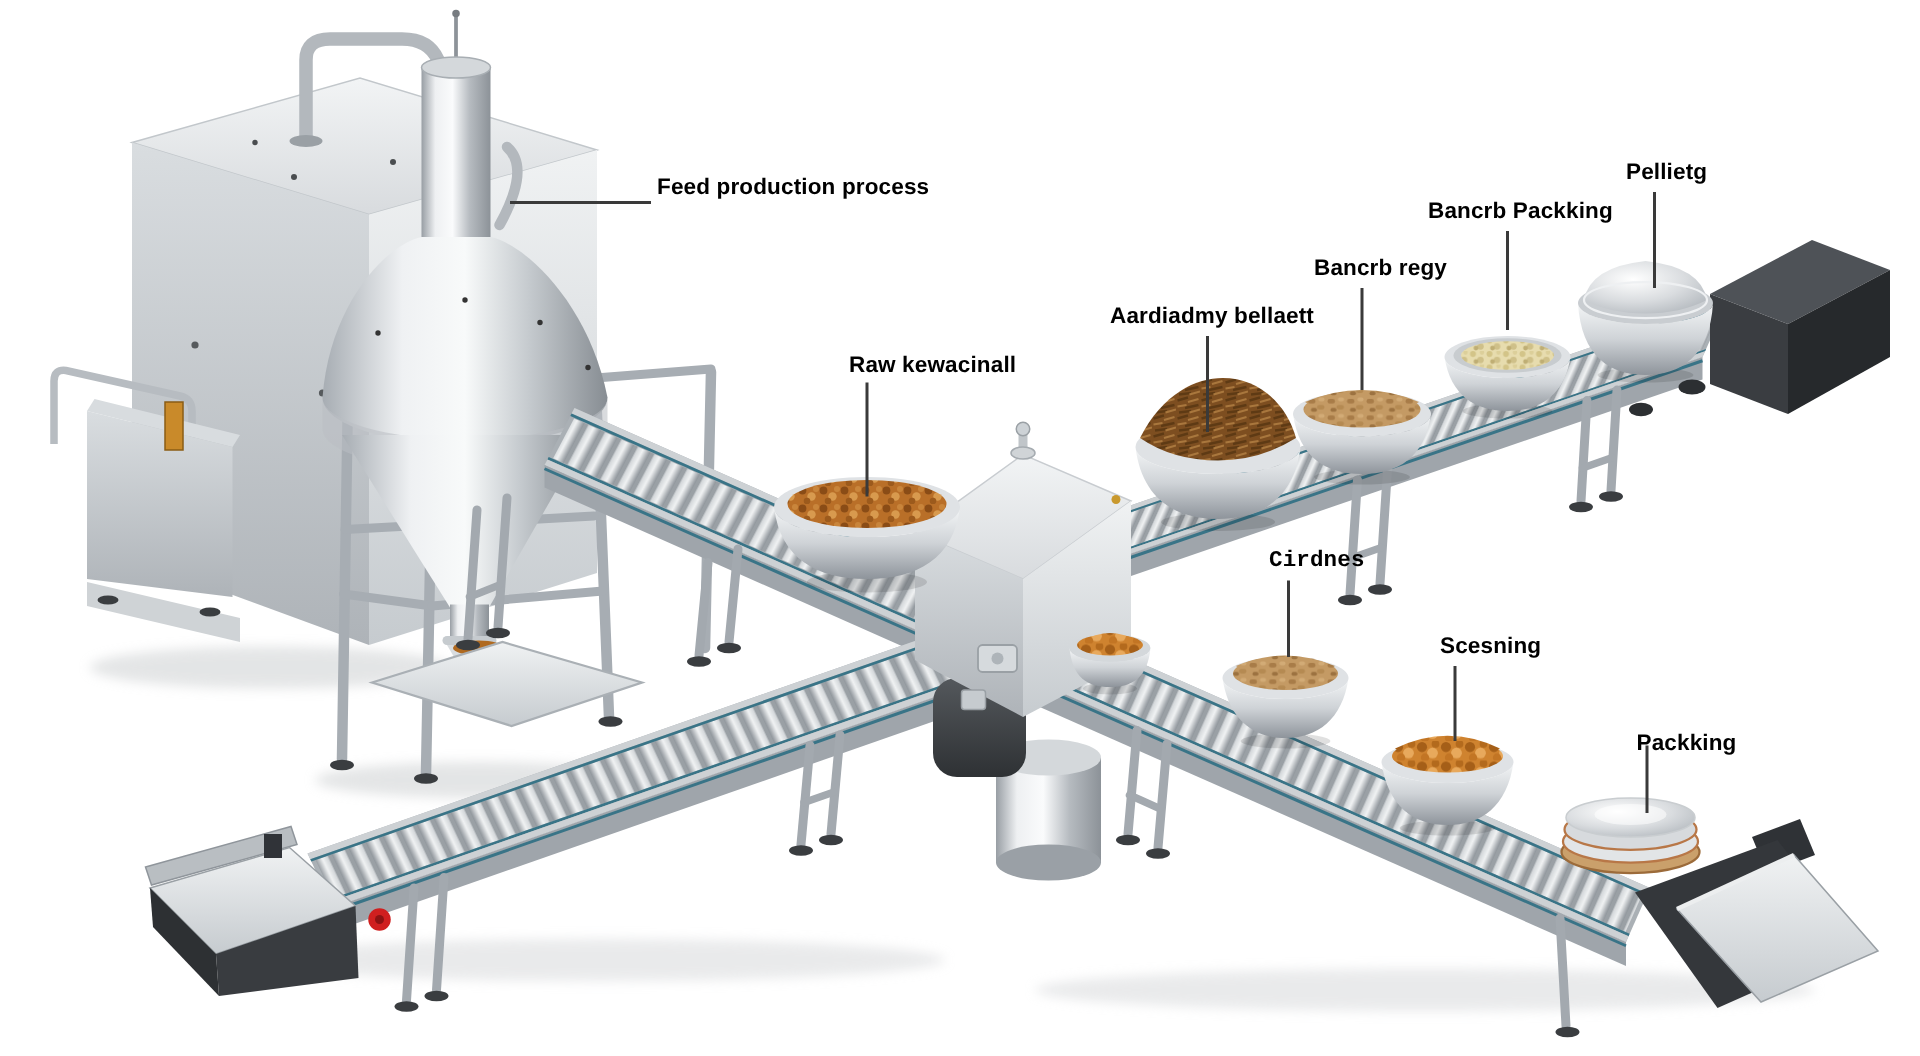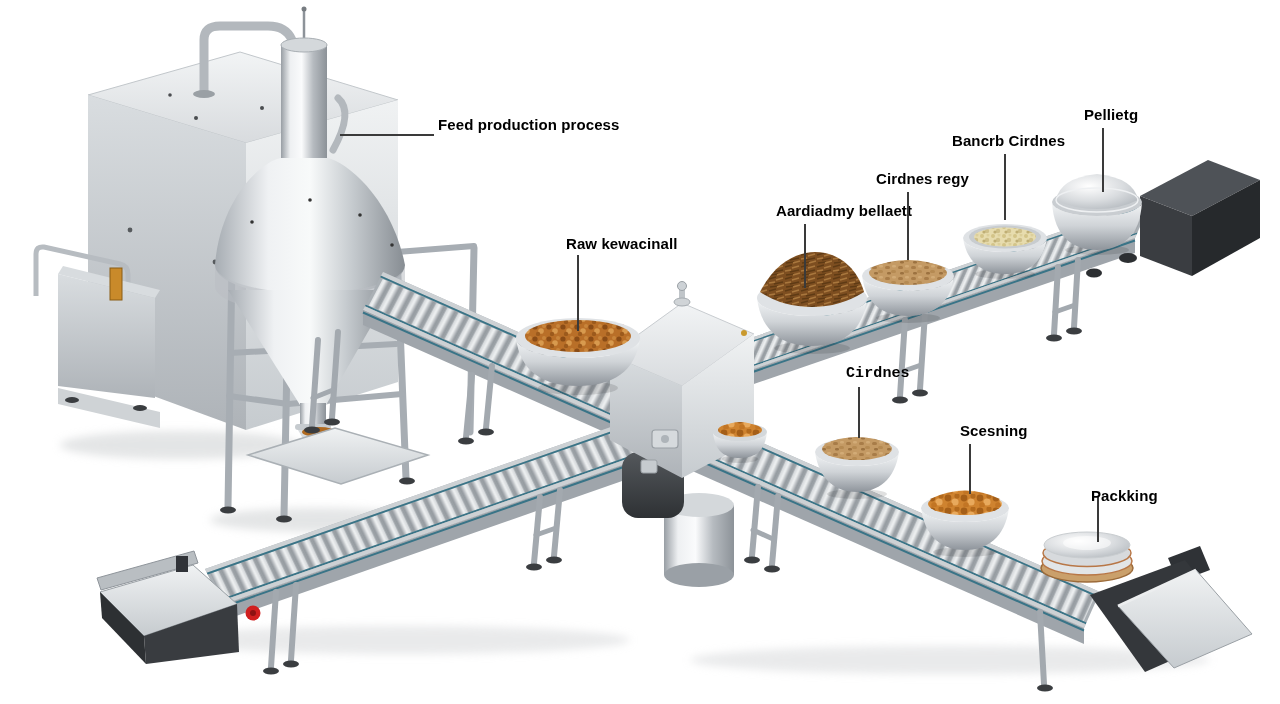--- a/index.html
+++ b/index.html
@@ -390,27 +390,27 @@
 </g>
 </svg>
 
 <div class="lh" style="left:340px;top:134px;width:94px;"></div>
 <div class="lbl" style="left:438px;top:116px;">Feed production process</div>
 
 <div class="lv" style="left:577px;top:255px;height:76px;"></div>
 <div class="lbl" style="left:538px;top:235px;margin-left:28px;">Raw kewacinall</div>
 
 <div class="lv" style="left:804px;top:224px;height:64px;"></div>
-<div class="lbl" style="left:776px;top:202px;">Aardiadmy bellaett</div>
+<div class="lbl" style="left:740px;top:202px;">Aardiadmy bellaett</div>
 
 <div class="lv" style="left:907px;top:192px;height:68px;"></div>
-<div class="lbl" style="left:876px;top:170px;">Cirdnes regy</div>
+<div class="lbl" style="left:876px;top:170px;">Bancrb regy</div>
 
 <div class="lv" style="left:1004px;top:154px;height:66px;"></div>
-<div class="lbl" style="left:952px;top:132px;">Bancrb Cirdnes</div>
+<div class="lbl" style="left:952px;top:132px;">Bancrb Packking</div>
 
 <div class="lv" style="left:1102px;top:128px;height:64px;"></div>
 <div class="lbl" style="left:1084px;top:106px;">Pellietg</div>
 
 <div class="lv" style="left:858px;top:387px;height:51px;"></div>
 <div class="lbl" style="left:846px;top:365px;font-family:Liberation Mono, monospace;">Cirdnes</div>
 
 <div class="lv" style="left:969px;top:444px;height:50px;"></div>
 <div class="lbl" style="left:960px;top:422px;text-align:center;">Scesning</div>
 

